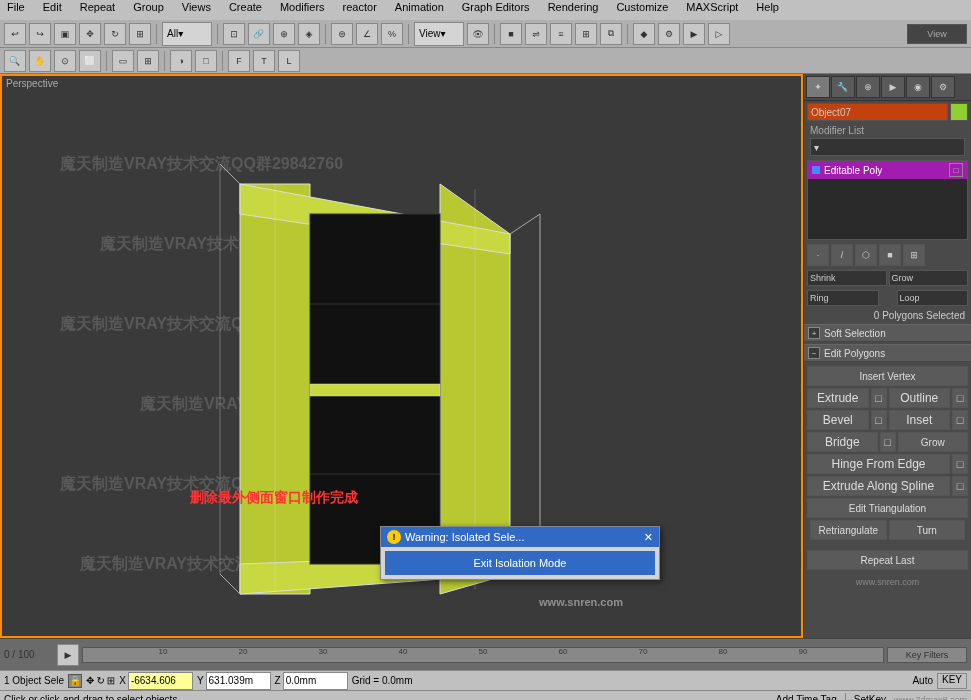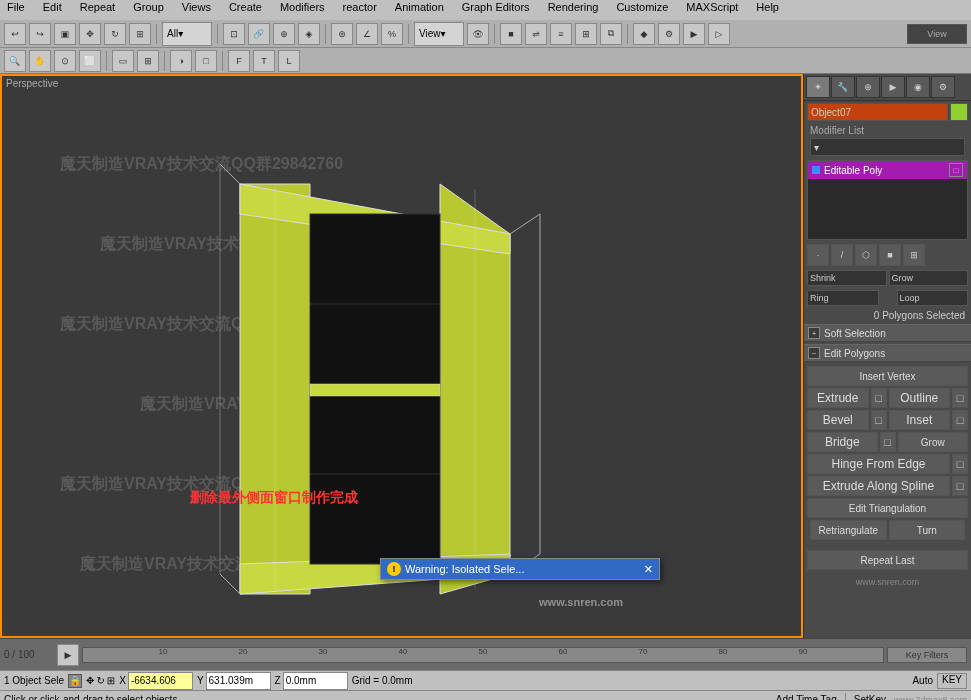--- a/index.html
+++ b/index.html
@@ -726,13 +726,14 @@
   <span>SetKey</span>
   <div style="color:#888;font-size:9px;">www.3dmax8.com</div>
 </div>
 
 <div id="warning-popup">
   <div id="warning-title">
     <div class="warning-icon">!</div>
     <span>Warning: Isolated Sele...</span>
     <div style="margin-left:auto;cursor:pointer;color:#fff;">✕</div>
   </div>
+  <button id="exit-btn">Exit Isolation Mode</button>
 </div>
 
 </body></html>

